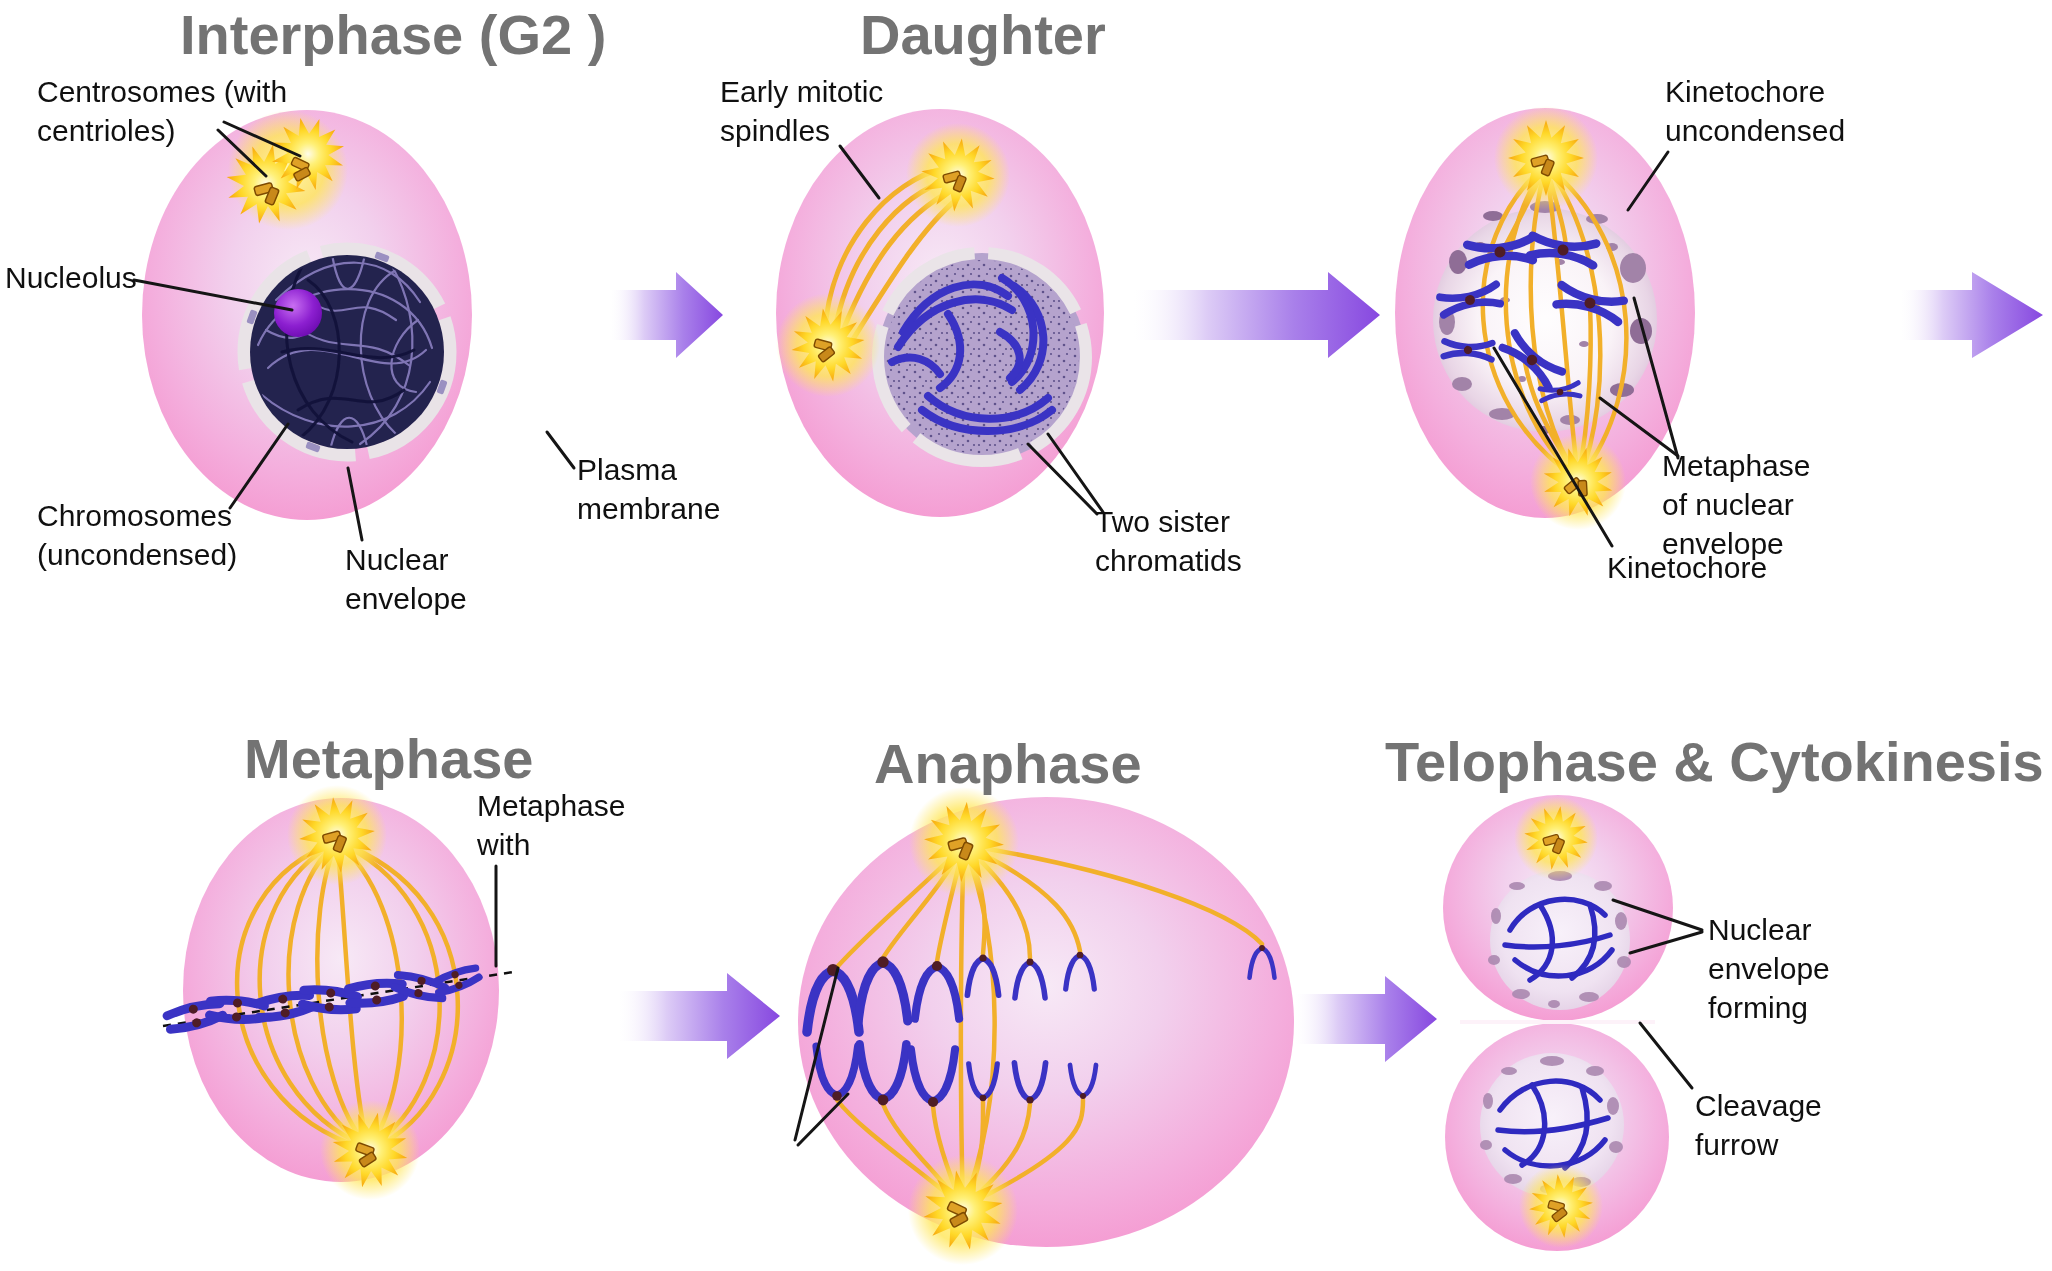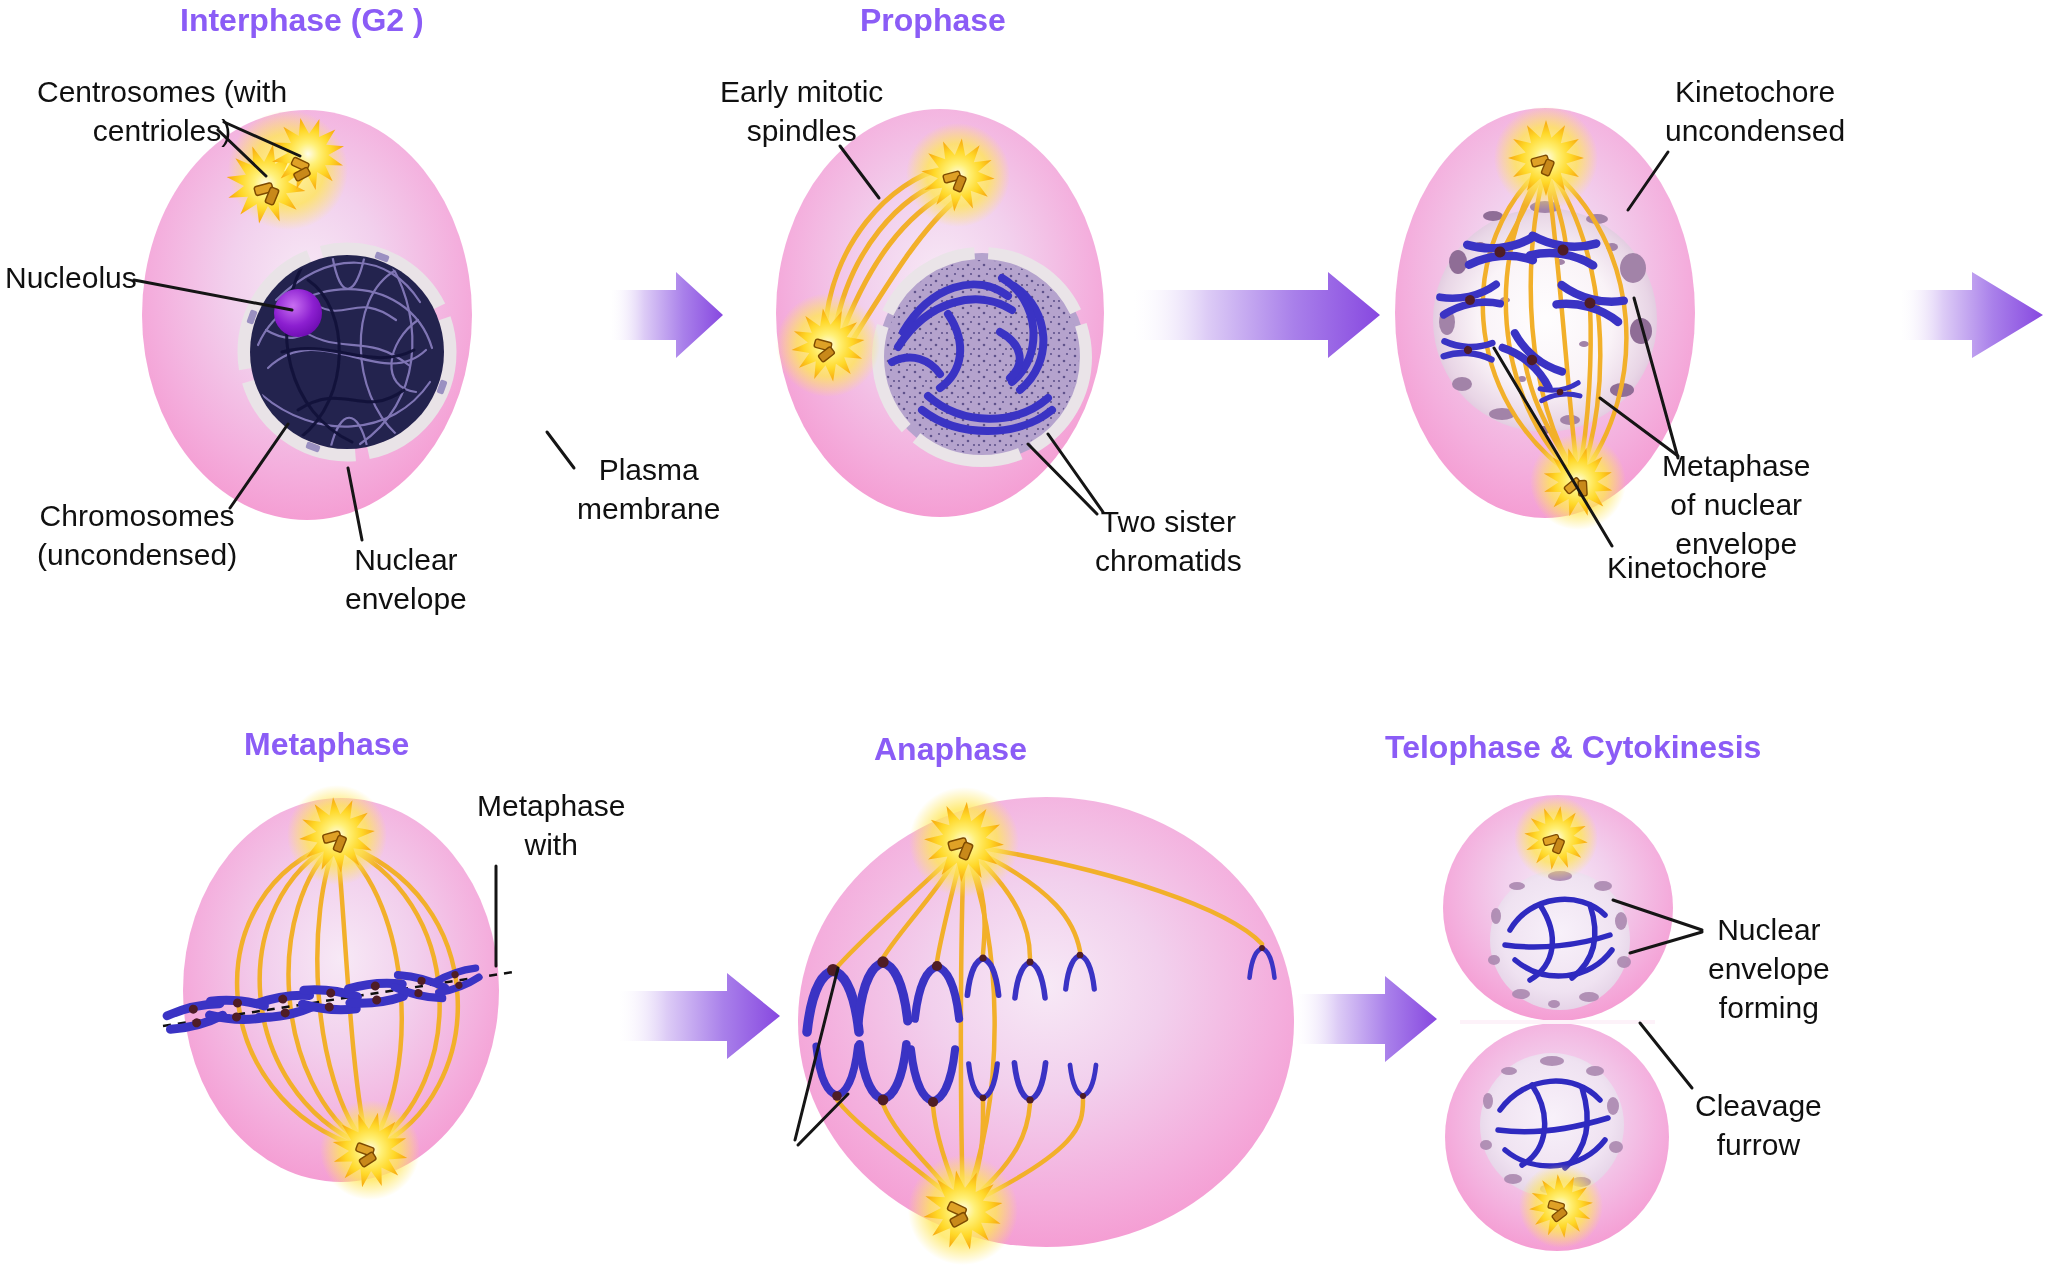--- a/index.html
+++ b/index.html
@@ -1,20 +1,20 @@
 <!DOCTYPE html>
 <html><head>
 <meta charset="utf-8">
 <style>
   html,body{margin:0;padding:0;background:#fff;}
   .canvas{position:relative;width:2052px;height:1271px;background:#ffffff;
           font-family:"Liberation Sans",sans-serif;overflow:hidden;}
   .canvas svg{position:absolute;left:0;top:0;}
-  .title{position:absolute;font-size:32px;font-weight:700;color:#8b5cf6;white-space:nowrap;}
-  .label{position:absolute;font-size:30px;line-height:39px;color:#101010;white-space:nowrap;text-align:center;}
+  .title{position:absolute;font-size:56px;font-weight:700;color:#737373;white-space:nowrap;}
+  .label{position:absolute;font-size:30px;line-height:39px;color:#101010;white-space:nowrap;}
   .label span{display:block;}
 </style>
 </head>
 <body>
 
 <div class="canvas">
 
 <svg width="2052" height="1271" viewBox="0 0 2052 1271">
   <defs>
     <radialGradient id="cellGrad" cx="50%" cy="42%" r="78%">
@@ -365,21 +365,21 @@
     <line x1="496" y1="866" x2="496" y2="966"></line>
     <line x1="795" y1="1140" x2="838" y2="968"></line>
     <line x1="798" y1="1145" x2="848" y2="1094"></line>
     <line x1="1613" y1="900" x2="1702" y2="930"></line>
     <line x1="1630" y1="953" x2="1702" y2="932"></line>
     <line x1="1640" y1="1023" x2="1692" y2="1088"></line>
   </g>
 </svg>
 
 <div class="title" style="left:180px;top:2px">Interphase (G2 )</div>
-<div class="title" style="left:860px;top:2px">Prophase</div>
+<div class="title" style="left:860px;top:2px">Daughter</div>
 <div class="title" style="left:244px;top:726px">Metaphase</div>
 <div class="title" style="left:874px;top:731px">Anaphase</div>
 <div class="title" style="left:1385px;top:729px">Telophase &amp; Cytokinesis</div>
 
 <div class="label" style="left:37px;top:72px">
   <span>Centrosomes (with</span>
   <span>centrioles)</span>
 </div>
 <div class="label" style="left:5px;top:258px">
   <span>Nucleolus</span>

